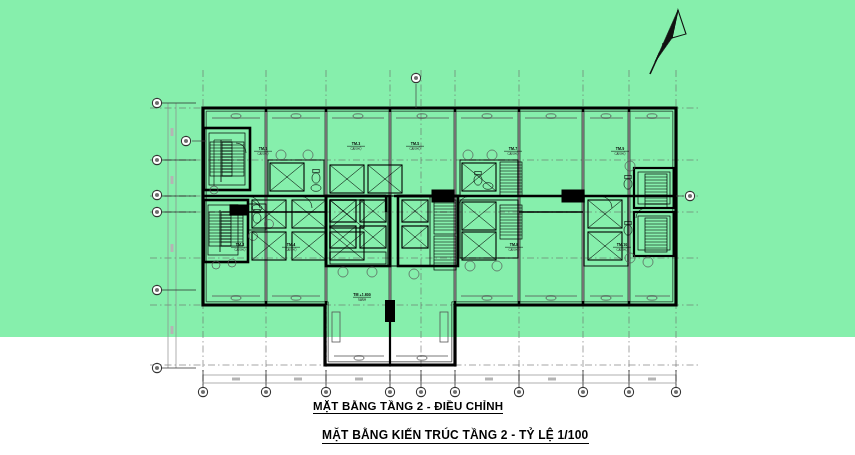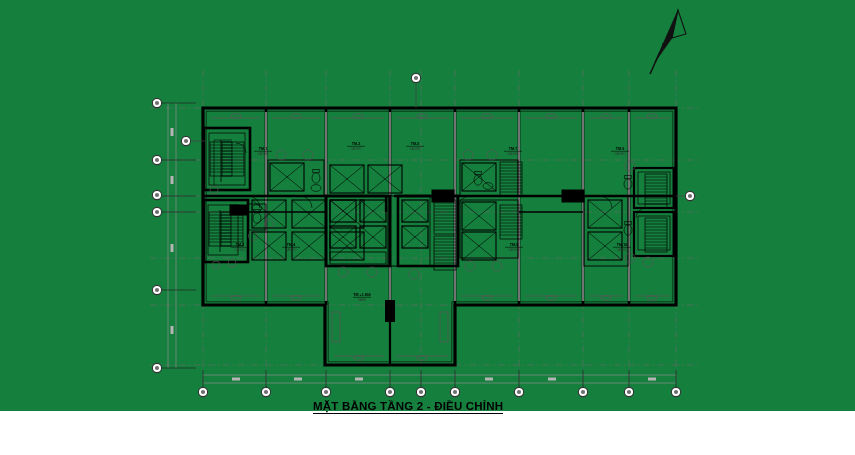--- a/index.html
+++ b/index.html
@@ -1,18 +1,18 @@
 <!DOCTYPE html>
 <html><head>
 <meta charset="utf-8">
 <style>
   html,body{margin:0;padding:0;background:#ffffff;}
   body{width:855px;height:455px;overflow:hidden;
        font-family:"Liberation Sans",sans-serif;color:#000;}
-  #root{position:relative;width:855px;height:411px;background:#15803d;}
+  #root{position:relative;width:855px;height:337px;background:#86efac;}
   #plan{position:absolute;left:0;top:0;width:855px;height:455px;}
   .cap{position:absolute;text-align:left;white-space:nowrap;
        font-family:"Liberation Sans",sans-serif;font-weight:bold;color:#000;}
   #cap1{left:313px;top:400px;font-size:11.5px;letter-spacing:.2px;
         border-bottom:1.3px solid #000;padding-bottom:1px;}
   #cap2{left:322px;top:428px;font-size:12px;letter-spacing:.2px;
         border-bottom:1.3px solid #000;padding-bottom:1px;}
 </style>
 </head>
 <body>
@@ -464,14 +464,15 @@
 
     <g>
       <path d="M655,62 L678,10 L672,38 Z" fill="#111" stroke="#111" stroke-width="0.6"></path>
       <path d="M672,38 L678,10 L686,34 Z" fill="none" stroke="#111" stroke-width="1.1"></path>
       <line x1="650" y1="74" x2="660" y2="52" stroke="#111" stroke-width="1.6"></line>
       <text id="north-label" x="662" y="47" font-family="Liberation Sans, sans-serif" font-size="6" font-weight="bold" fill="#111">N</text>
     </g>
   </svg>
 
   <div class="cap" id="cap1">MẶT BẰNG TẦNG 2 - ĐIỀU CHỈNH</div>
+  <div class="cap" id="cap2">MẶT BẰNG KIẾN TRÚC TẦNG 2  - TỶ LỆ 1/100</div>
 
 </div>
 
 </body></html>

